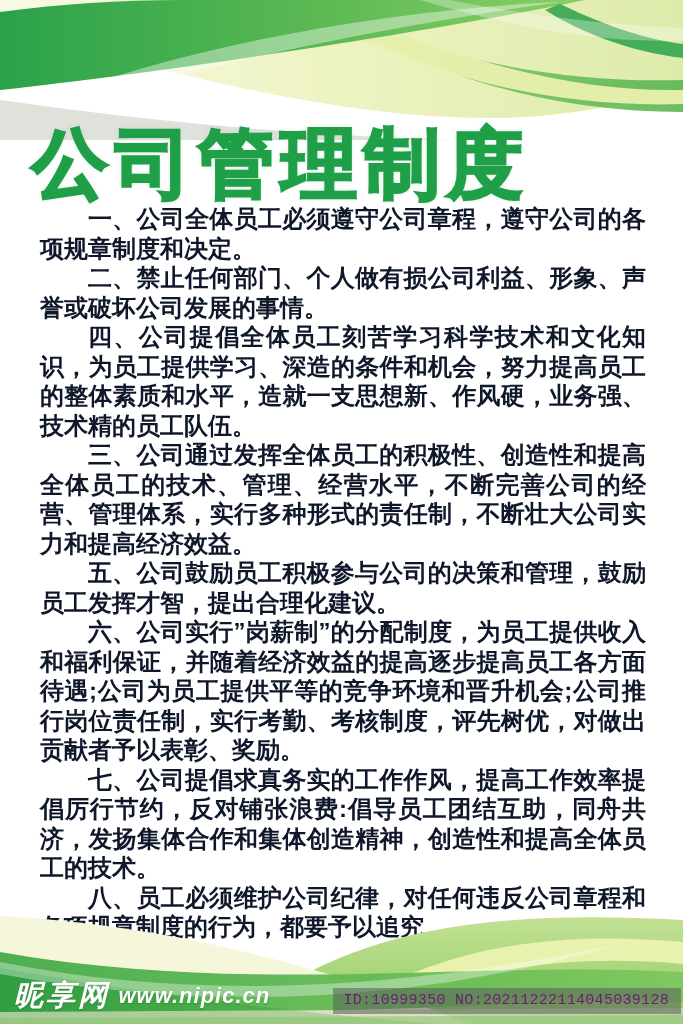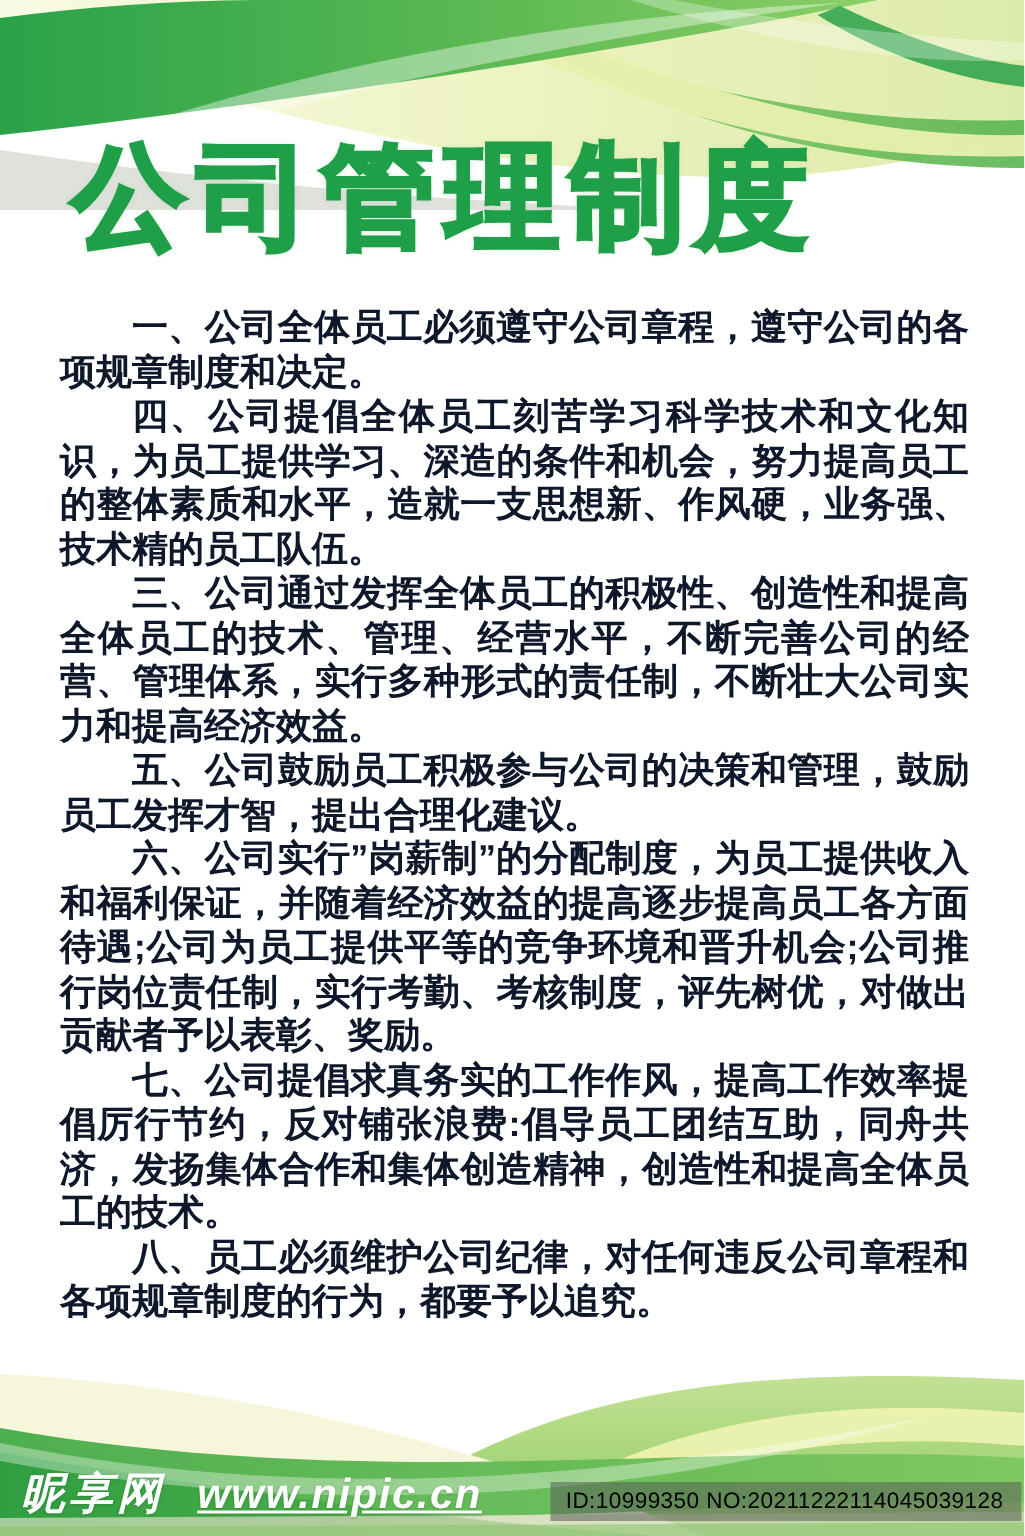--- a/index.html
+++ b/index.html
@@ -18,34 +18,33 @@
     width: 683px;
     pointer-events: none;
   }
   .waves-top { top: 0; height: 140px; }
   .waves-bottom { bottom: 0; height: 124px; }
   .waves-top svg, .waves-bottom svg { display: block; width: 683px; height: 100%; }
 
   
   .poster-title {
     position: absolute;
-    top: 84px;
+    top: 116px;
     left: 0;
     width: 562px;
     margin: 0;
     text-align: center;
     font-size: 76px;
     line-height: 96px;
     font-weight: 900;
     letter-spacing: 7px;
     color: #1f9f47;
     -webkit-text-stroke: 2.5px #1f9f47;
     text-shadow: 0 0 5px rgba(140, 205, 150, 0.45);
     white-space: nowrap;
-    padding-left: 16px;
   }
 
   
   .rules {
     position: absolute;
     top: 204px;
     left: 40px;
     width: 606px;
     color: #0f172a;
     font-size: 24px;
@@ -68,38 +67,38 @@
     white-space: nowrap;
     text-shadow: 0 1px 2px rgba(40, 90, 40, 0.35);
   }
   .watermark .site-name {
     font-size: 29px;
     font-weight: 900;
     letter-spacing: 3px;
     vertical-align: middle;
   }
   .watermark .site-url {
-    font-size: 28px;
+    font-size: 22px;
     font-weight: 700;
-    margin-left: 17px;
+    margin-left: 4px;
     letter-spacing: 1px;
     vertical-align: middle;
-    text-decoration: underline;
   }
   .id-badge {
     position: absolute;
     right: 2px;
     bottom: 10px;
     background: rgba(88, 92, 88, 0.55);
-    color: #000000;
+    color: #701a75;
     font-size: 15px;
     line-height: 26px;
     padding: 0 12px 0 10px;
     letter-spacing: 0.3px;
     white-space: nowrap;
+    font-family: Liberation Mono, monospace;
   }
 </style>
 </head>
 <body>
 
 <div class="poster">
 
   <div class="waves-top">
     <svg viewBox="0 0 683 140" preserveAspectRatio="none">
       <defs>
@@ -133,20 +132,21 @@
 
       <path d="M110,78 C250,34 420,8 560,2 C430,20 260,52 140,86 Z" fill="#ffffff" opacity="0.40"></path>
       <path d="M420,0 C520,30 610,44 683,40 L683,28 C610,26 520,14 450,0 Z" fill="#ffffff" opacity="0.30"></path>
     </svg>
   </div>
 
   <h1 class="poster-title">公司管理制度</h1>
 
   <div class="rules">
     <p>一、公司全体员工必须遵守公司章程，遵守公司的各项规章制度和决定。</p>
+    <p>二、禁止任何部门、个人做有损公司利益、形象、声誉或破坏公司发展的事情。</p>
     <p>四、公司提倡全体员工刻苦学习科学技术和文化知识，为员工提供学习、深造的条件和机会，努力提高员工的整体素质和水平，造就一支思想新、作风硬，业务强、技术精的员工队伍。</p>
     <p>三、公司通过发挥全体员工的积极性、创造性和提高全体员工的技术、管理、经营水平，不断完善公司的经营、管理体系，实行多种形式的责任制，不断壮大公司实力和提高经济效益。</p>
     <p>五、公司鼓励员工积极参与公司的决策和管理，鼓励员工发挥才智，提出合理化建议。</p>
     <p>六、公司实行”岗薪制”的分配制度，为员工提供收入和福利保证，并随着经济效益的提高逐步提高员工各方面待遇;公司为员工提供平等的竞争环境和晋升机会;公司推行岗位责任制，实行考勤、考核制度，评先树优，对做出贡献者予以表彰、奖励。</p>
     <p>七、公司提倡求真务实的工作作风，提高工作效率提倡厉行节约，反对铺张浪费:倡导员工团结互助，同舟共济，发扬集体合作和集体创造精神，创造性和提高全体员工的技术。</p>
     <p>八、员工必须维护公司纪律，对任何违反公司章程和各项规章制度的行为，都要予以追究。</p>
   </div>
 
   <div class="waves-bottom">
     <svg viewBox="0 0 683 124" preserveAspectRatio="none">

